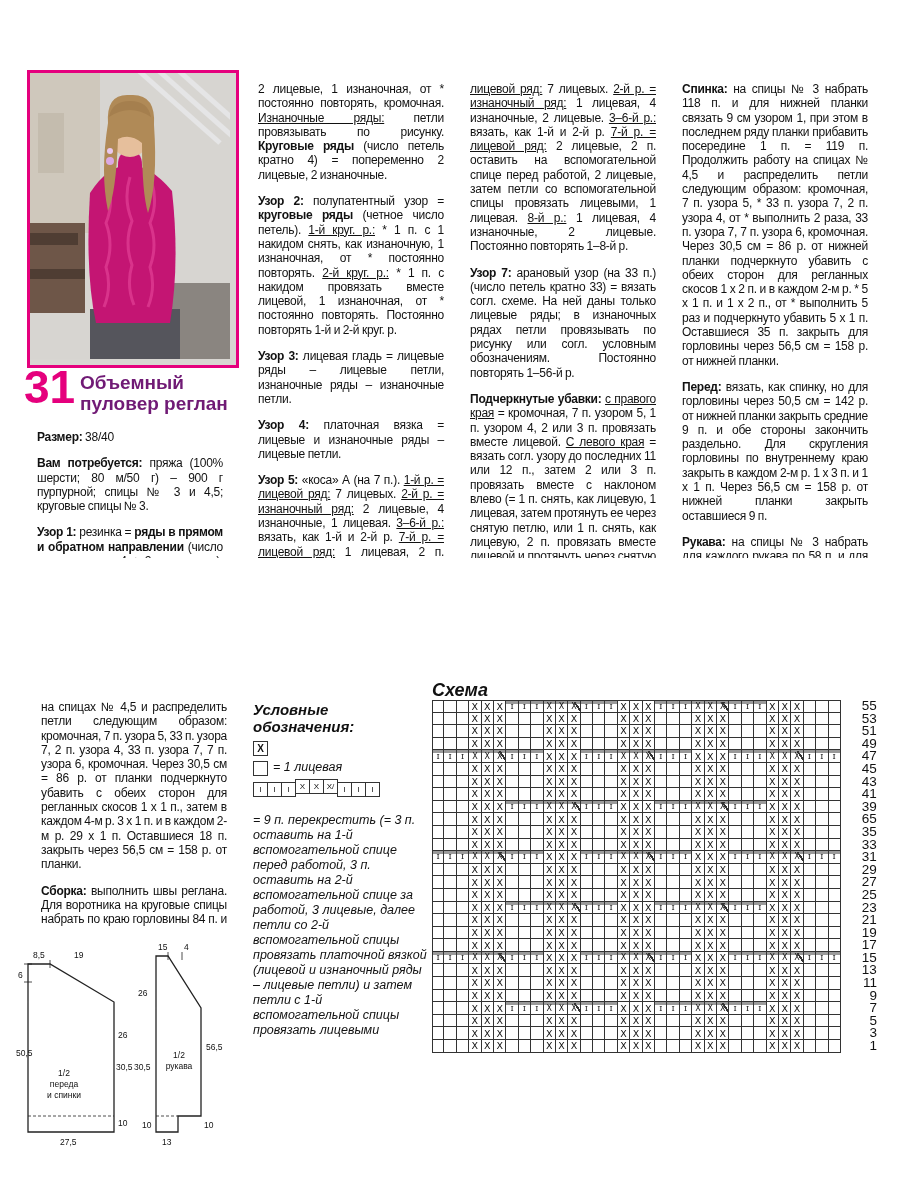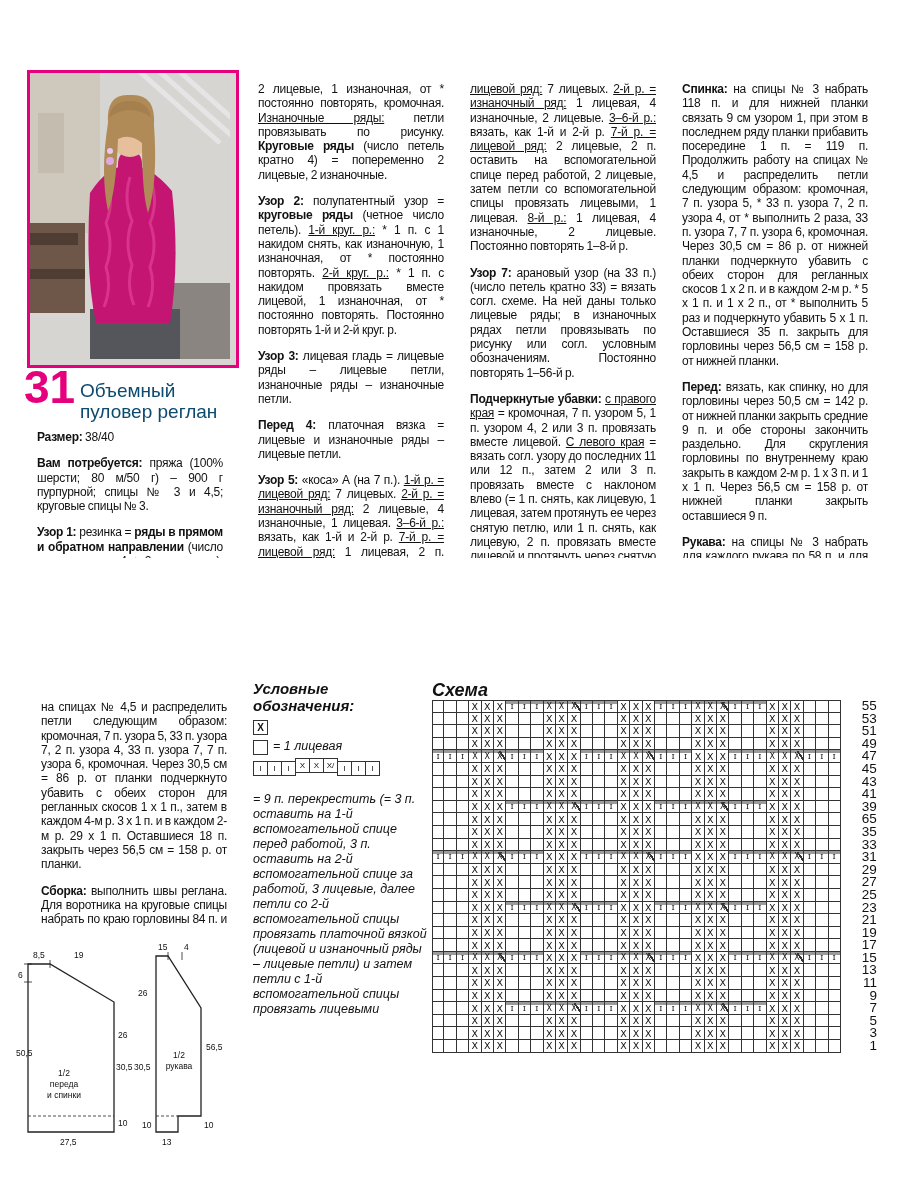--- a/index.html
+++ b/index.html
@@ -7,24 +7,24 @@
         font-family:"Liberation Sans",sans-serif;color:#111;}
   .col{position:absolute;width:210px;font-size:12px;line-height:14.3px;text-align:justify;
        letter-spacing:-0.25px;word-spacing:-0.5px;overflow:hidden;}
   .col p{margin:12px;}
   .col b{font-weight:bold;}
   .u{text-decoration:underline;}
   
   #photo{position:absolute;left:27px;top:70px;width:206px;height:292px;border:3px solid #e5007d;background:#d8d6d2;}
   
   #issue-number{position:absolute;left:24px;top:364px;font-size:46px;font-weight:bold;color:#e5007d;line-height:46px;}
-  #page-title{position:absolute;left:80px;top:380px;font-size:19px;font-weight:normal;line-height:21px;color:#0c4a6e;}
+  #page-title{position:absolute;left:80px;top:372px;font-size:19px;font-weight:bold;line-height:21px;color:#701a75;}
   
   #legend{position:absolute;left:253px;top:680px;width:175px;font-size:12.5px;font-style:italic;line-height:15px;}
-  #legend .lg-title{font-weight:bold;font-size:15px;line-height:17px;font-style:italic;margin-bottom:5px;}
+  #legend .lg-title{font-weight:bold;font-size:15px;line-height:17px;font-style:italic;margin-bottom:5px;margin-top:21px;}
   .lg-item{display:flex;align-items:flex-start;margin-top:4px;}
   .lg-box{width:13px;height:13px;border:1.5px solid #333;display:inline-flex;align-items:center;justify-content:center;
           font-size:10px;font-style:normal;font-weight:bold;flex:0 0 auto;margin-right:5px;margin-top:1px;}
   .lg-strip{display:flex;margin-top:6px;}
   .lg-strip .c{width:13px;height:13px;border:1px solid #333;margin-right:-1px;background:#fff;
                display:flex;align-items:center;justify-content:center;font-size:8px;font-style:normal;}
   .lg-strip .c.mid{transform:translateY(-3px);background:#fff;}
   .lg-text{margin-top:16px;}
   
   #chart-title{position:absolute;left:432px;top:680px;font-size:18px;font-weight:bold;font-style:italic;}
@@ -90,21 +90,21 @@
 
   <div class="col" style="left:25px;top:418px;height:140px;">
       <p><b>Размер:</b> 38/40</p>
       <p><b>Вам потребуется:</b> пряжа (100% шерсти; 80 м/50 г) – 900 г пурпурной; спицы № 3 и 4,5; круговые спицы № 3.</p>
       <p><b>Узор 1:</b> резинка = <b>ряды в прямом и обратном направлении</b> (число петель кратно 4 + 2 кромочные). <span class="u">Лицевые ряды:</span> кромочная, * 1 изнаночная,</p>
     </div>
   <div class="col" style="left:246px;top:70px;height:488px;">
       <p>2 лицевые, 1 изнаночная, от * постоянно повторять, кромочная. <span class="u">Изнаночные ряды:</span> петли провязывать по рисунку. <b>Круговые ряды</b> (число петель кратно 4) = попеременно 2 лицевые, 2 изнаночные.</p>
       <p><b>Узор 2:</b> полупатентный узор = <b>круговые ряды</b> (четное число петель). <span class="u">1-й круг. р.:</span> * 1 п. с 1 накидом снять, как изнаночную, 1 изнаночная, от * постоянно повторять. <span class="u">2-й круг. р.:</span> * 1 п. с накидом провязать вместе лицевой, 1 изнаночная, от * постоянно повторять. Постоянно повторять 1-й и 2-й круг. р.</p>
       <p><b>Узор 3:</b> лицевая гладь = лицевые ряды – лицевые петли, изнаночные ряды – изнаночные петли.</p>
-      <p><b>Перед 4:</b> платочная вязка = лицевые и изнаночные ряды – лицевые петли.</p>
+      <p><b>Узор 4:</b> платочная вязка = лицевые и изнаночные ряды – лицевые петли.</p>
       <p><b>Узор 5:</b> «коса» А (на 7 п.). <span class="u">1-й р. = лицевой ряд:</span> 7 лицевых. <span class="u">2-й р. = изнаночный ряд:</span> 2 лицевые, 4 изнаночные, 1 лицевая. <span class="u">3–6-й р.:</span> вязать, как 1-й и 2-й р. <span class="u">7-й р. = лицевой ряд:</span> 1 лицевая, 2 п. оставить на вспомогательной спице за работой, 2 лицевые, затем петли со вспомогательной спицы провязать лицевыми, 2 лицевые. <span class="u">8-й р.:</span> 2 лицевые, 4 изнаночные, 1 лицевая. Постоянно повторять 1–8-й р.</p>
       <p><b>Узор 6:</b> «коса» В (на 7 п.). <span class="u">1-й р. =</span></p>
     </div>
   <div class="col" style="left:458px;top:70px;height:488px;">
       <p><span class="u">лицевой ряд:</span> 7 лицевых. <span class="u">2-й р. = изнаночный ряд:</span> 1 лицевая, 4 изнаночные, 2 лицевые. <span class="u">3–6-й р.:</span> вязать, как 1-й и 2-й р. <span class="u">7-й р. = лицевой ряд:</span> 2 лицевые, 2 п. оставить на вспомогательной спице перед работой, 2 лицевые, затем петли со вспомогательной спицы провязать лицевыми, 1 лицевая. <span class="u">8-й р.:</span> 1 лицевая, 4 изнаночные, 2 лицевые. Постоянно повторять 1–8-й р.</p>
       <p><b>Узор 7:</b> арановый узор (на 33 п.) (число петель кратно 33) = вязать согл. схеме. На ней даны только лицевые ряды; в изнаночных рядах петли провязывать по рисунку или согл. условным обозначениям. Постоянно повторять 1–56-й р.</p>
       <p><b>Подчеркнутые убавки:</b> <span class="u">с правого края</span> = кромочная, 7 п. узором 5, 1 п. узором 4, 2 или 3 п. провязать вместе лицевой. <span class="u">С левого края</span> = вязать согл. узору до последних 11 или 12 п., затем 2 или 3 п. провязать вместе с наклоном влево (= 1 п. снять, как лицевую, 1 лицевая, затем протянуть ее через снятую петлю, или 1 п. снять, как лицевую, 2 п. провязать вместе лицевой и протянуть через снятую петлю), 1 п. узором 4, 7 п. узором 6, кромочная.</p>
       <p><b>Средняя плотность вязания:</b> 22 п. х 28 р. = 10 х 10 см.</p>
     </div>
   <div class="col" style="left:670px;top:70px;height:488px;">

